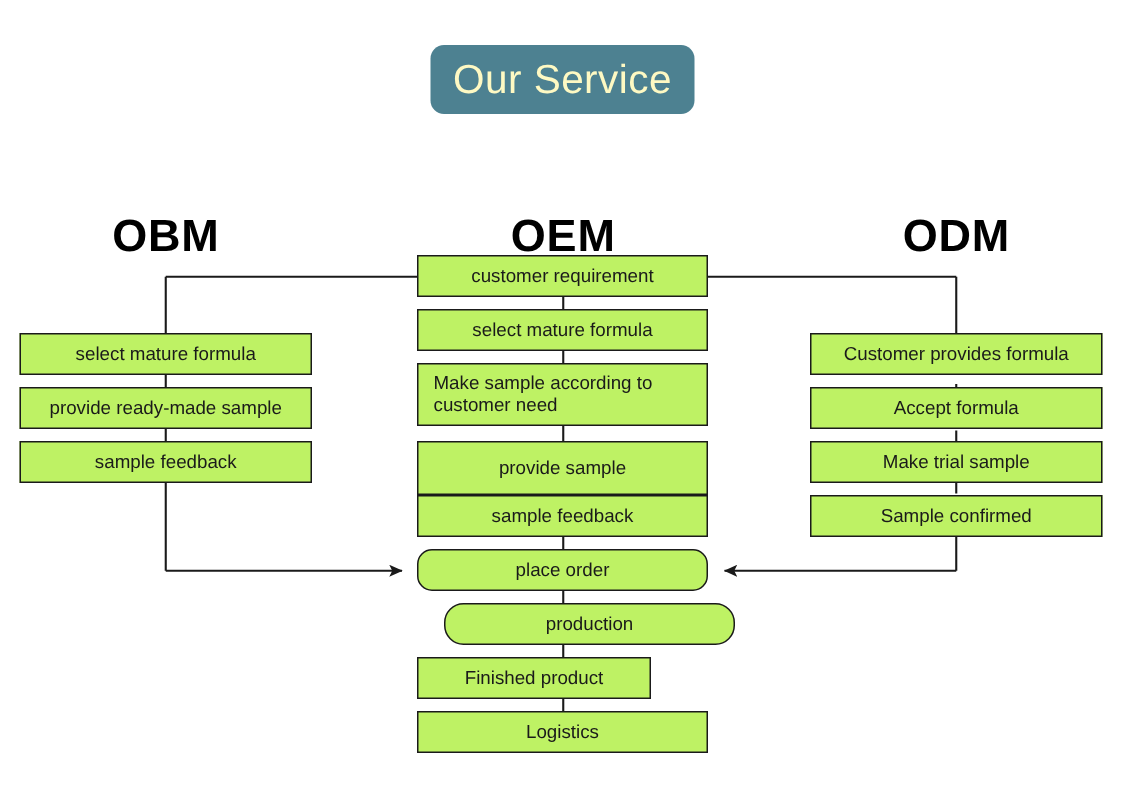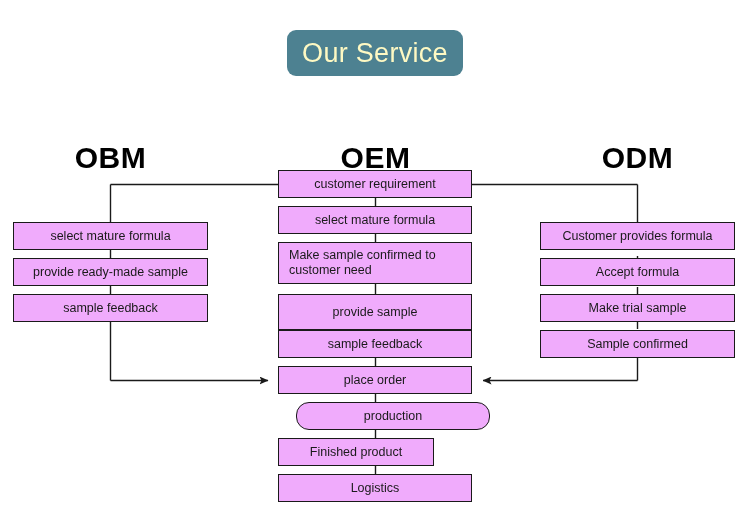--- a/index.html
+++ b/index.html
@@ -52,21 +52,21 @@
   }
   #heading-obm  { left: 13px;  top: 141px; width: 195px; }
   #heading-oem  { left: 278px; top: 141px; width: 195px; }
   #heading-odm  { left: 540px; top: 141px; width: 195px; }
 
   
   .fbox {
     position: absolute;
     box-sizing: border-box;
     border: 1px solid #1a1a1a;
-    background: #f0abfc;
+    background: #bef264;
     font-size: 12.5px;
     line-height: 15px;
     color: #1a1a1a;
     display: flex;
     align-items: center;
     justify-content: center;
     text-align: center;
     padding: 0 6px;
     z-index: 3;
   }
@@ -130,24 +130,24 @@
 
       <line x1="472" y1="184.5" x2="637.5" y2="184.5"></line>
       <line x1="637.5" y1="184.5" x2="637.5" y2="222"></line>
       <line x1="637.5" y1="358" x2="637.5" y2="380.5"></line>
       <line x1="637.5" y1="380.5" x2="483" y2="380.5" marker-end="url(#arrow-left)"></line>
     </g>
   </svg>
 
   <div class="fbox" style="left:278px; top:170px; width:194px; height:28px;">customer requirement</div>
   <div class="fbox" style="left:278px; top:206px; width:194px; height:28px;">select mature formula</div>
-  <div class="fbox two-line" style="left:278px; top:242px; width:194px; height:42px;">Make sample confirmed to customer need</div>
+  <div class="fbox two-line" style="left:278px; top:242px; width:194px; height:42px;">Make sample according to customer need</div>
   <div class="fbox" style="left:278px; top:294px; width:194px; height:36px;text-align:right;">provide sample</div>
   <div class="fbox" style="left:278px; top:330px; width:194px; height:28px;">sample feedback</div>
-  <div class="fbox" style="left:278px; top:366px; width:194px; height:28px;">place order</div>
+  <div class="fbox" style="left:278px; top:366px; width:194px; height:28px;border-radius:10px;">place order</div>
   <div class="fbox" style="left:296px; top:402px; width:194px; height:28px;border-radius:13px;">production</div>
   <div class="fbox" style="left:278px; top:438px; width:156px; height:28px;text-align:right;">Finished product</div>
   <div class="fbox" style="left:278px; top:474px; width:194px; height:28px;">Logistics</div>
 
   <div class="fbox" style="left:13px; top:222px; width:195px; height:28px;">select mature formula</div>
   <div class="fbox" style="left:13px; top:258px; width:195px; height:28px;">provide ready-made sample</div>
   <div class="fbox" style="left:13px; top:294px; width:195px; height:28px;">sample feedback</div>
 
   <div class="fbox" style="left:540px; top:222px; width:195px; height:28px;">Customer provides formula</div>
   <div class="fbox" style="left:540px; top:258px; width:195px; height:28px;">Accept formula</div>

